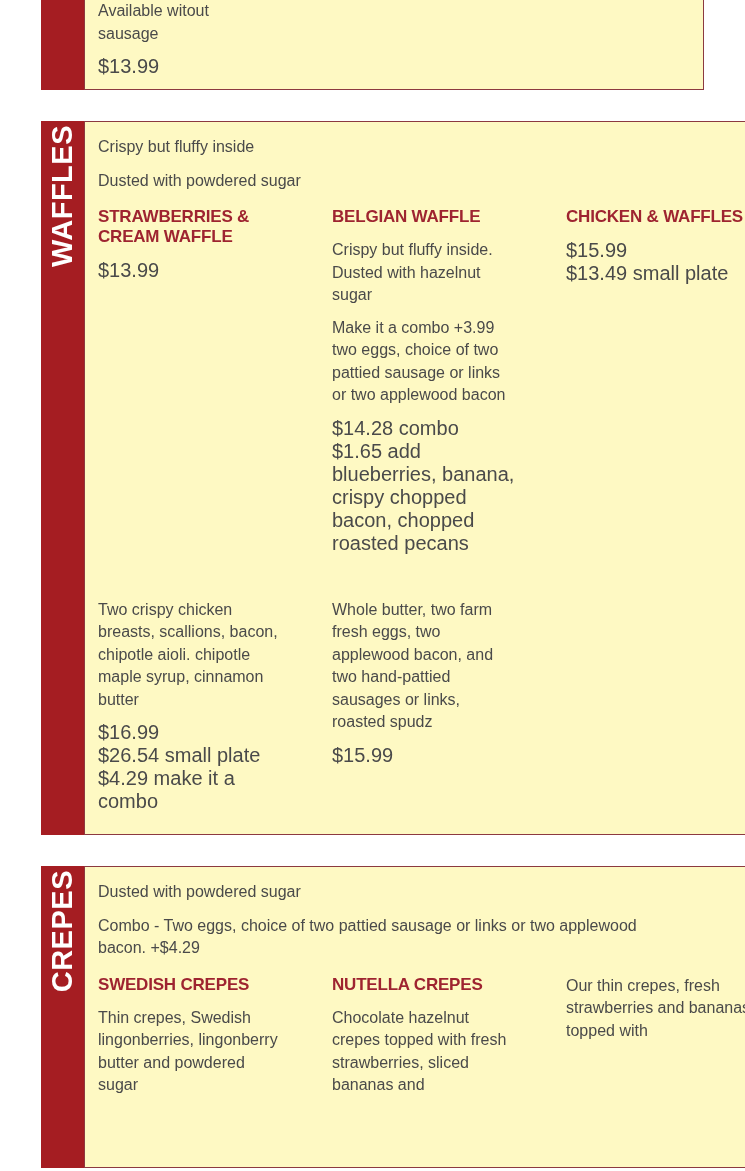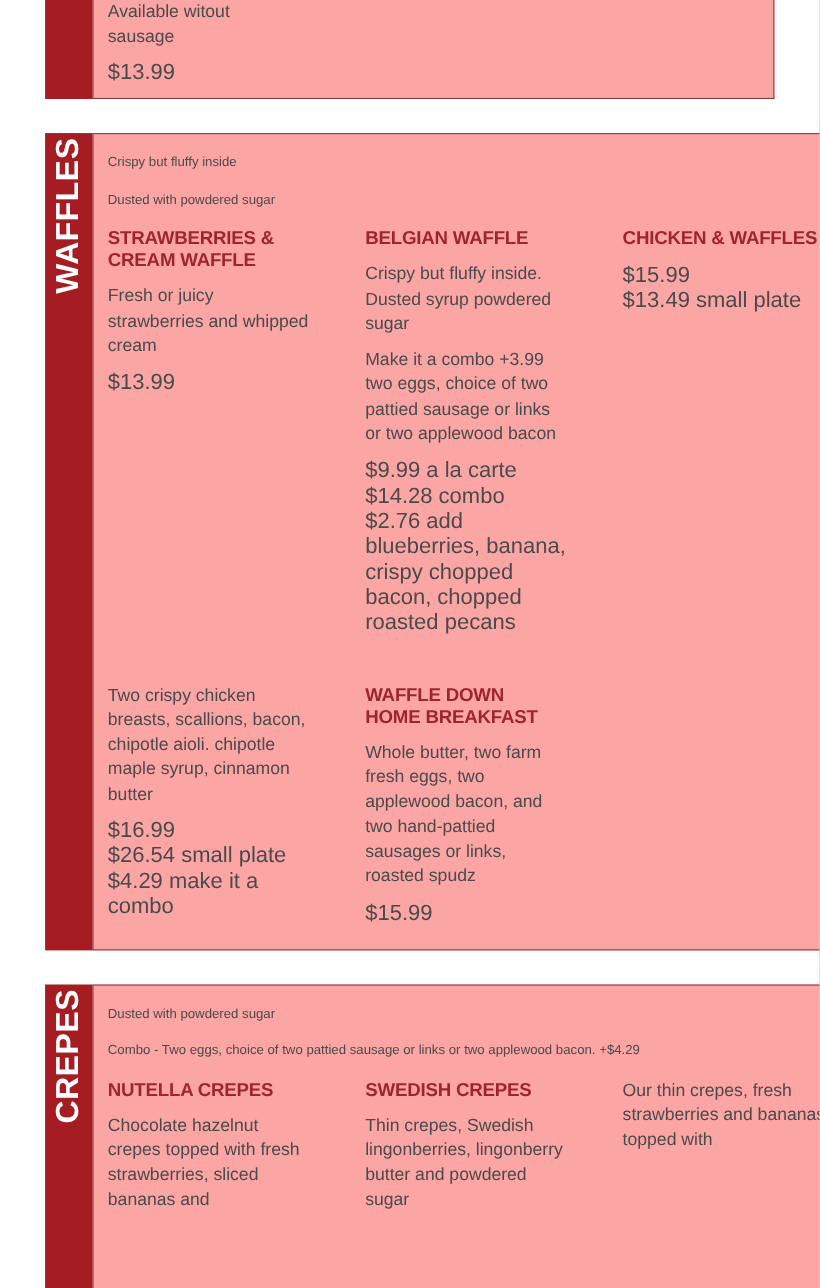--- a/index.html
+++ b/index.html
@@ -18,25 +18,25 @@
   .page{padding:0 41px;}
   .menu-section{display:flex;align-items:stretch;margin-bottom:31px;}
   .menu-section:last-child{margin-bottom:0;}
   .strip{width:43px;flex:0 0 43px;background:var(--brand-red);position:relative;}
   .strip-label{
     position:absolute;top:4px;left:0;height:43px;line-height:43px;
     transform-origin:0 0;transform:rotate(-90deg) translateX(-100%);
     font-size:29px;font-weight:700;color:var(--label-white);
     white-space:nowrap;letter-spacing:0.5px;
   }
-  .card{flex:1;background:#fca5a5;border:1px solid var(--card-border);}
+  .card{flex:1;background:#fef9c3;border:1px solid var(--card-border);}
   .menu-section.partial .card{border-top:none;padding:0 20px 11px 13px;}
   .menu-section.full .card{padding:14px 20px 21px 13px;}
   .menu-section.crepes .card{padding-bottom:60px;min-height:300px;}
-  .intro{margin:0 0 11px;font-size:12px;line-height:22.5px;max-width:585px;}
+  .intro{margin:0 0 11px;font-size:16px;line-height:22.5px;max-width:585px;}
   .grid{display:grid;grid-template-columns:repeat(3,190px);column-gap:16px;row-gap:32px;margin-top:15px;gap:44px;}
   .item h3{
     margin:0 0 12px;padding-right:13px;
     font-size:17px;line-height:20px;font-weight:700;
     color:var(--heading-red);letter-spacing:-0.2px;
   }
   .desc{margin:0 0 10px;font-size:16px;line-height:22.5px;padding-right:5px;}
   .desc.narrow{max-width:135px;}
   .prices{margin:0;}
   .price{font-size:20px;line-height:23px;}
@@ -63,34 +63,32 @@
       <span class="strip-label">WAFFLES</span>
     </div>
     <div class="card">
       <p class="intro">Crispy but fluffy inside</p>
       <p class="intro">Dusted with powdered sugar</p>
 
       <div class="grid">
 
         <div class="item">
           <h3>STRAWBERRIES &amp; CREAM WAFFLE</h3>
-          <p class="desc">Fresh or juicy strawberries and whipped cream</p>
           <div class="prices">
             <div class="price">$13.99</div>
           </div>
         </div>
 
         <div class="item">
           <h3>BELGIAN WAFFLE</h3>
-          <p class="desc">Crispy but fluffy inside. Dusted syrup powdered sugar</p>
+          <p class="desc">Crispy but fluffy inside. Dusted with hazelnut sugar</p>
           <p class="desc">Make it a combo +3.99 two eggs, choice of two pattied sausage or links or two applewood bacon</p>
           <div class="prices">
-            <div class="price">$9.99 a la carte</div>
             <div class="price">$14.28 combo</div>
-            <div class="price">$2.76 add blueberries, banana, crispy chopped bacon, chopped roasted pecans</div>
+            <div class="price">$1.65 add blueberries, banana, crispy chopped bacon, chopped roasted pecans</div>
           </div>
         </div>
 
         <div class="item">
           <h3>CHICKEN &amp; WAFFLES</h3>
           <div class="prices">
             <div class="price">$15.99</div>
             <div class="price">$13.49 small plate</div>
           </div>
         </div>
@@ -98,21 +96,20 @@
         <div class="item">
           <p class="desc">Two crispy chicken breasts, scallions, bacon, chipotle aioli. chipotle maple syrup, cinnamon butter</p>
           <div class="prices">
             <div class="price">$16.99</div>
             <div class="price">$26.54 small plate</div>
             <div class="price">$4.29 make it a combo</div>
           </div>
         </div>
 
         <div class="item">
-          <h3>WAFFLE DOWN HOME BREAKFAST</h3>
           <p class="desc">Whole butter, two farm fresh eggs, two applewood bacon, and two hand-pattied sausages or links, roasted spudz</p>
           <div class="prices">
             <div class="price">$15.99</div>
           </div>
         </div>
 
       </div>
     </div>
   </section>
 
@@ -120,27 +117,27 @@
     <div class="strip">
       <span class="strip-label">CREPES</span>
     </div>
     <div class="card">
       <p class="intro">Dusted with powdered sugar</p>
       <p class="intro">Combo - Two eggs, choice of two pattied sausage or links or two applewood bacon. +$4.29</p>
 
       <div class="grid">
 
         <div class="item">
-          <h3>NUTELLA CREPES</h3>
-          <p class="desc">Chocolate hazelnut crepes topped with fresh strawberries, sliced bananas and</p>
+          <h3>SWEDISH CREPES</h3>
+          <p class="desc">Thin crepes, Swedish lingonberries, lingonberry butter and powdered sugar</p>
         </div>
 
         <div class="item">
-          <h3>SWEDISH CREPES</h3>
-          <p class="desc">Thin crepes, Swedish lingonberries, lingonberry butter and powdered sugar</p>
+          <h3>NUTELLA CREPES</h3>
+          <p class="desc">Chocolate hazelnut crepes topped with fresh strawberries, sliced bananas and</p>
         </div>
 
         <div class="item">
           <p class="desc">Our thin crepes, fresh strawberries and bananas topped with</p>
         </div>
 
       </div>
     </div>
   </section>
 

